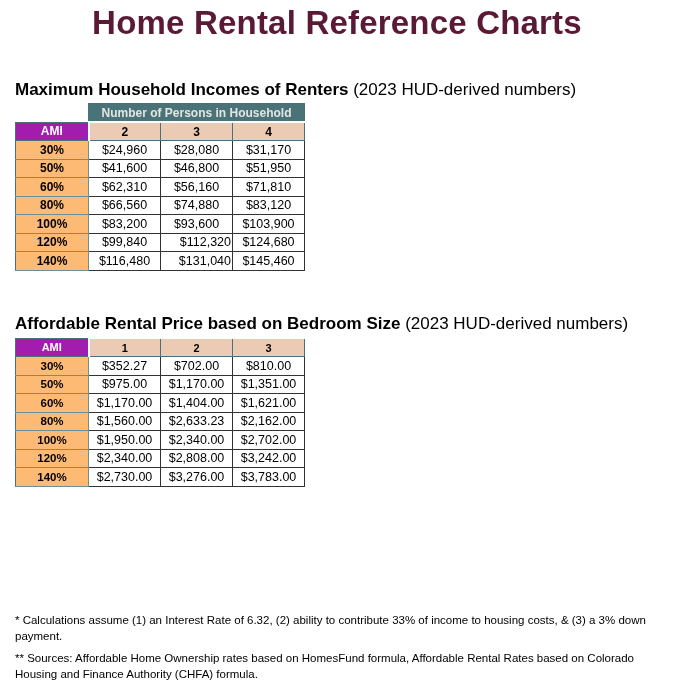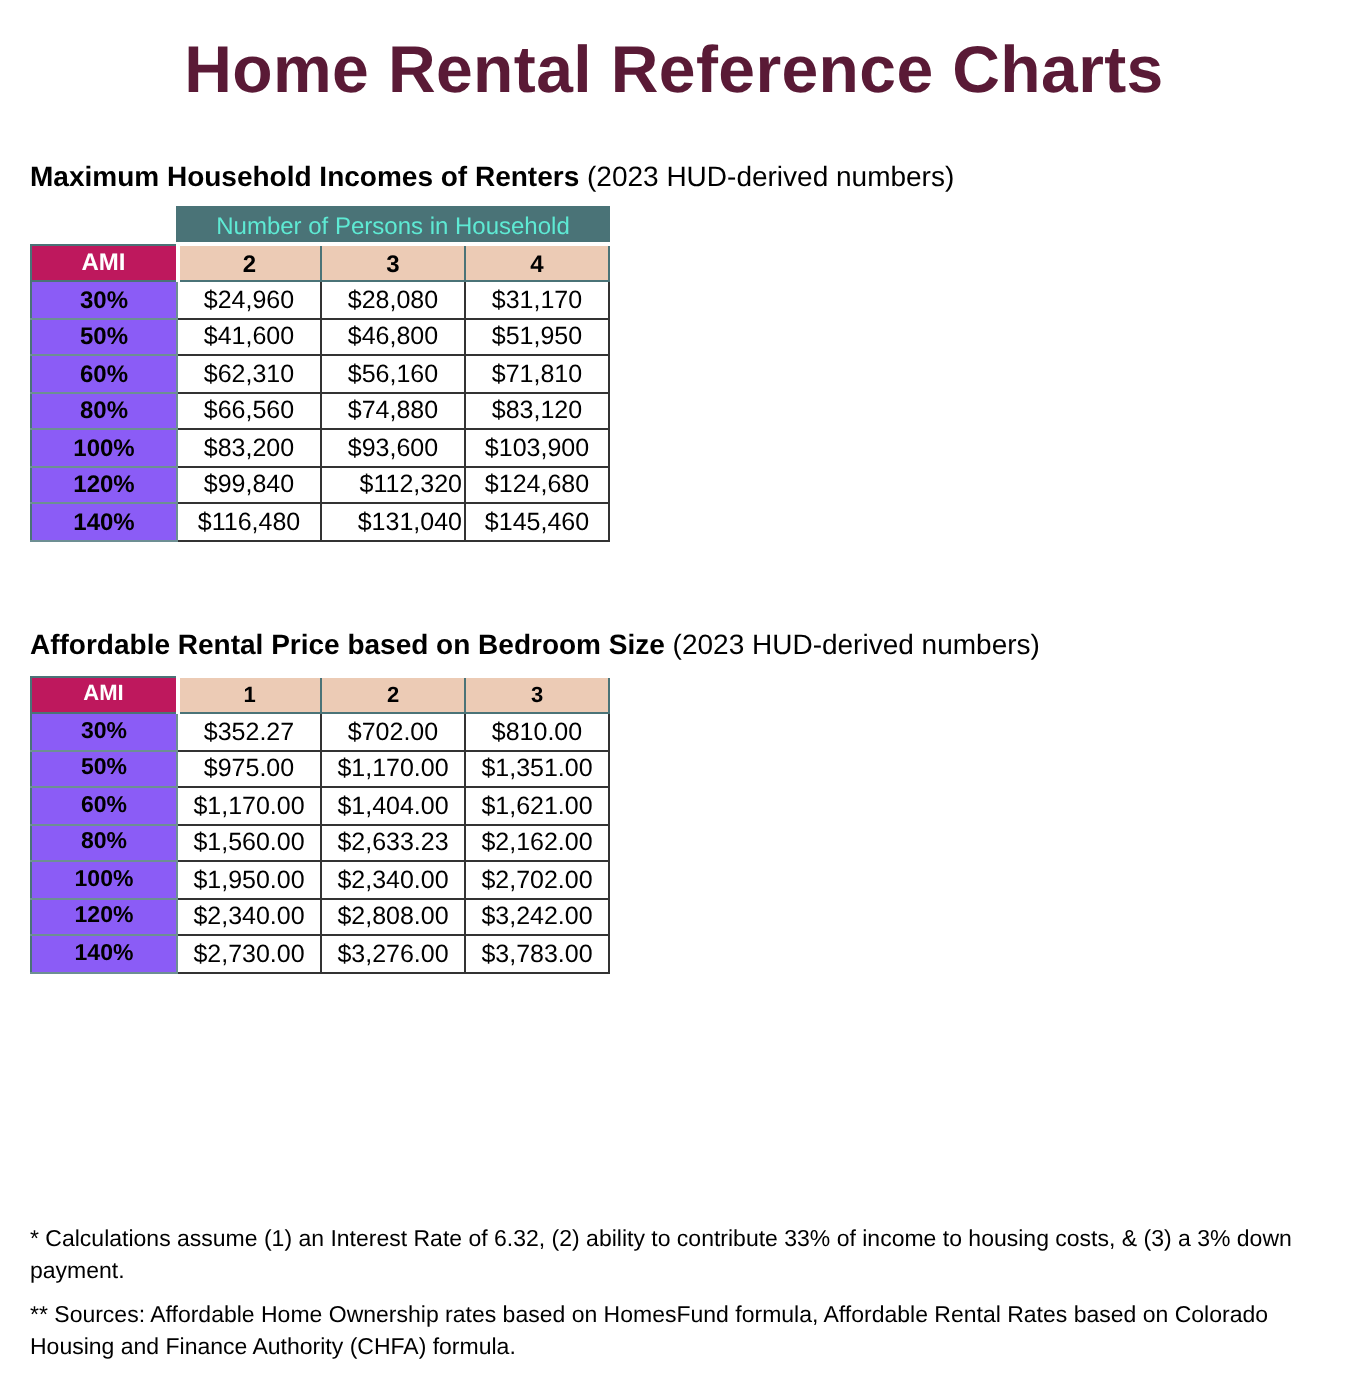--- a/index.html
+++ b/index.html
@@ -1,26 +1,26 @@
 <!DOCTYPE html>
 <html><head>
 <meta charset="utf-8">
 <style>
   html, body { margin: 0; padding: 0; background: #ffffff; }
   body { width: 674px; height: 700px; position: relative; overflow: hidden; font-family: "Liberation Sans", sans-serif; color: #000; }
-  .title { position: absolute; top: 16px; left: 0; width: 674px; text-align: center; font-size: 33px; font-weight: bold; color: #5a1a36; letter-spacing: 0.2px; }
-  .section-heading { position: absolute; left: 15px; font-size: 14px; }
+  .title { position: absolute; top: 4px; left: 0; width: 674px; text-align: center; font-size: 33px; font-weight: bold; color: #5a1a36; letter-spacing: 0.2px; }
+  .section-heading { position: absolute; left: 15px; font-size: 17px; }
   .section-heading b { font-weight: bold; }
   .tbl { position: absolute; left: 15px; border-collapse: collapse; }
   .tbl td { padding: 0; height: 18.5px; font-size: 12px; text-align: center; box-sizing: border-box; }
-  .tbl .group-header { background: #4a7377; color: #5eead4; font-weight: normal; font-size: 12px; border: 1px solid #4a7377; margin-left: 12px; }
+  .tbl .group-header { background: #4a7377; color: #e5e5e5; font-weight: bold; font-size: 12px; border: 1px solid #4a7377; margin-left: 12px; }
   .tbl .blank { background: transparent; border: none; }
-  .tbl .ami-head { background: #be185d; color: #fff; font-weight: bold; border: 1px solid #4a7377; border-right: 2px solid #fff; }
+  .tbl .ami-head { background: #a21caf; color: #fff; font-weight: bold; border: 1px solid #4a7377; border-right: 2px solid #fff; }
   .tbl .col-head { background: #eccbb5; font-weight: bold; border: 1px solid #4a7377; border-top: 2px solid #fff; }
-  .tbl .ami-cell { background: #8b5cf6; font-weight: bold; border: 1px solid #6d8f93; border-left: 1px solid #4a7377; }
+  .tbl .ami-cell { background: #fdba74; font-weight: bold; border: 1px solid #6d8f93; border-left: 1px solid #4a7377; }
   .tbl .val { background: #fff; border: 1px solid #333; font-size: 12.5px; }
   .tbl .val.right { text-align: right; padding-right: 1px; }
   .t2 .group-header { font-size: 10px; }
   .t2 .col-head, .t2 .ami-head { font-size: 11px; }
   .t2 .ami-cell { font-size: 11.5px; }
   .note { position: absolute; left: 15px; width: 645px; font-size: 11.5px; line-height: 16px; }
 </style>
 </head>
 <body>
 

